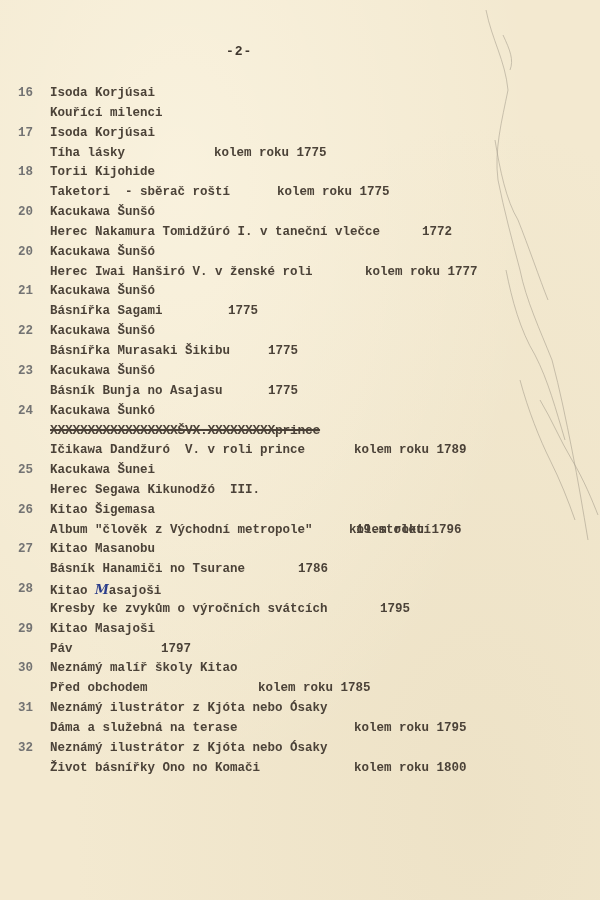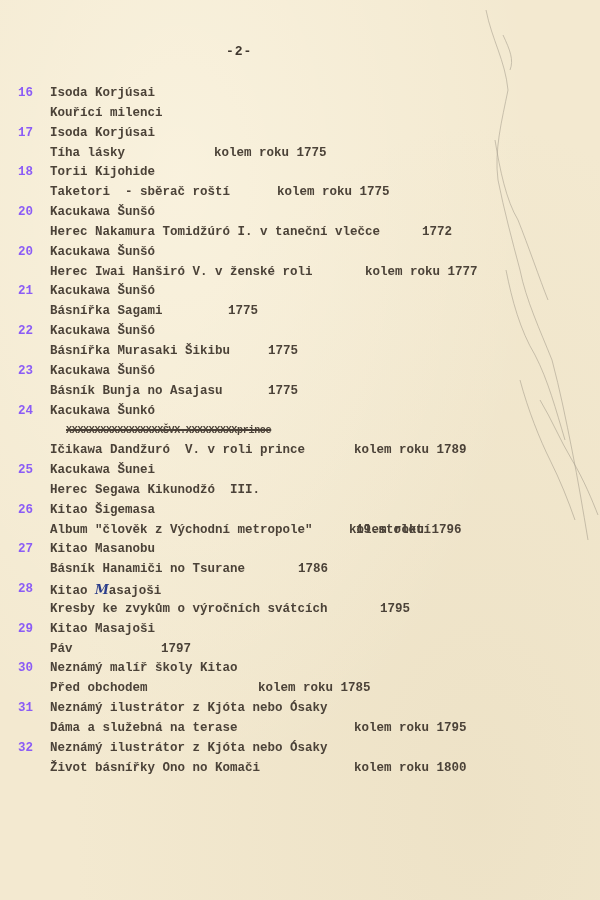--- a/index.html
+++ b/index.html
@@ -50,37 +50,37 @@
       font-size: 12.5px;
       font-weight: bold;
       white-space: pre;
       line-height: 19.85px;
       color: #4b4238;
     }
     .num {
       position: absolute;
       left: 0;
       width: 28px;
-      color: #8b5cf6;
+      color: #737373;
     }
     .artist {
       position: absolute;
       left: 32px;
     }
     .title {
       position: absolute;
       left: 32px;
     }
     .date {
       position: absolute;
     }
     .struck {
       position: absolute;
-      left: 48px;
-      font-size: 10px;
+      left: 32px;
+      font-size: 13px;
       letter-spacing: -0.3px;
       text-decoration: line-through;
       text-decoration-thickness: 2px;
       color: #4b4238;
     }
     .handwritten {
       color: #2b3d8a;
       font-style: italic;
       font-family: "DejaVu Serif", serif;
     }

